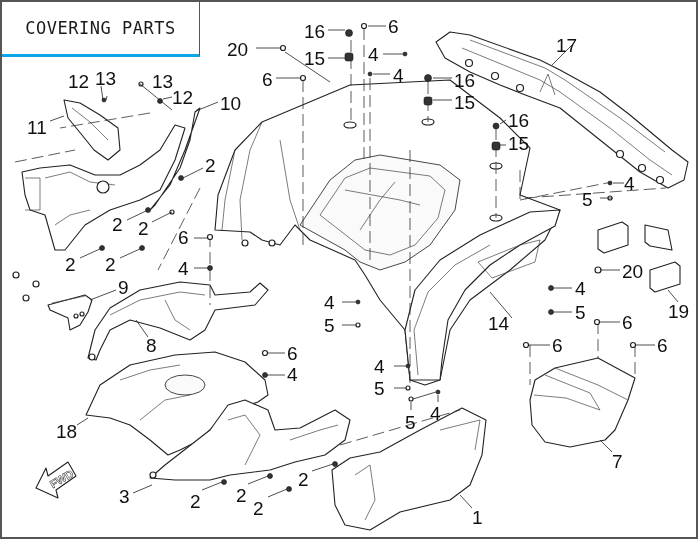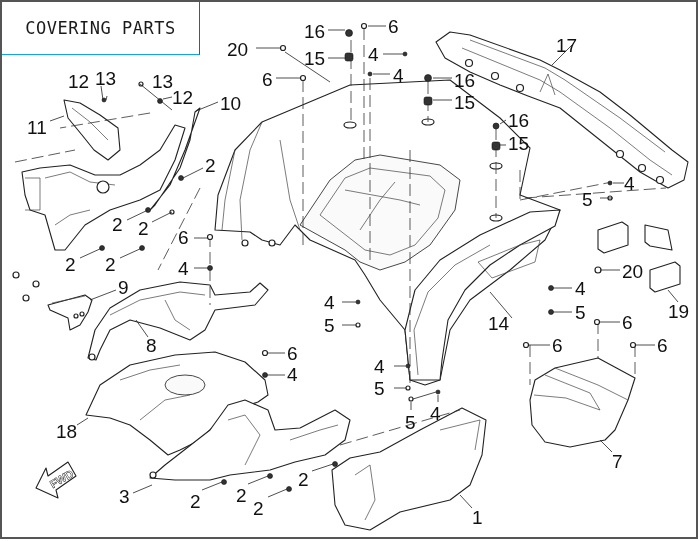--- a/index.html
+++ b/index.html
@@ -1,21 +1,21 @@
 <!DOCTYPE html>
 <html><head>
 <meta charset="utf-8">
 <style>
   html, body { margin: 0; padding: 0; background: #ffffff; }
   body { width: 700px; height: 541px; position: relative; overflow: hidden; font-family: "Liberation Sans", sans-serif; }
   #frame { position: absolute; left: 0; top: 0; width: 700px; height: 541px; }
   #frame svg { position: absolute; left: 0; top: 0; }
   .title-box {
     position: absolute; left: 2px; top: 2px; width: 197px; height: 52px;
-    border-right: 1px solid #555; border-bottom: 1px solid #0ea5e9;
+    border-right: 1px solid #555; border-bottom: 3px solid #0ea5e9;
     display: flex; align-items: center; justify-content: center;
     font-family: "DejaVu Sans Mono", monospace; font-size: 17px; color: #1a1a1a;
     letter-spacing: 0.5px;
   }
   .callout { font-family: "Liberation Sans", sans-serif; font-size: 19px; fill: #111; }
   .part { fill: #ffffff; stroke: #222; stroke-width: 1.1; stroke-linejoin: round; }
   .part-light { fill: #fafafa; stroke: #333; stroke-width: 0.9; }
   .detail { fill: none; stroke: #444; stroke-width: 0.7; }
   .leader { stroke: #222; stroke-width: 0.8; fill: none; }
   .dash { stroke: #333; stroke-width: 0.8; fill: none; stroke-dasharray: 12 5; }

